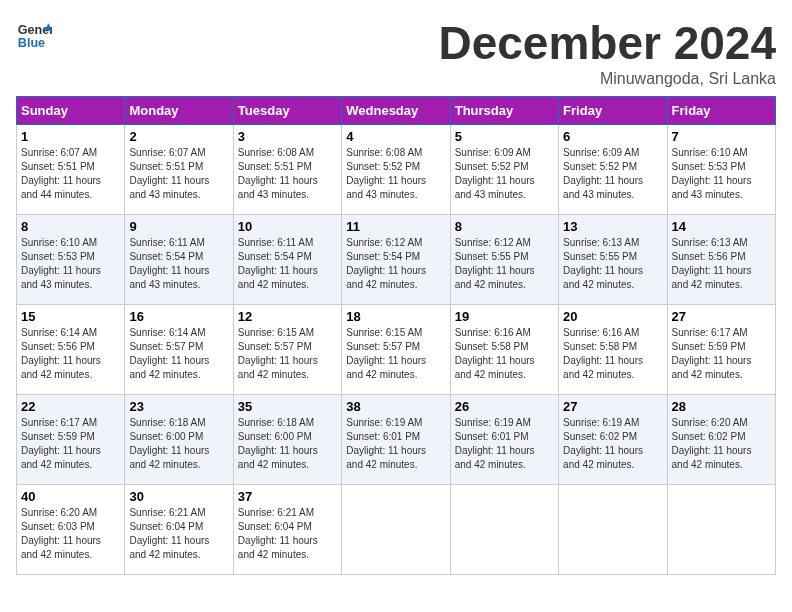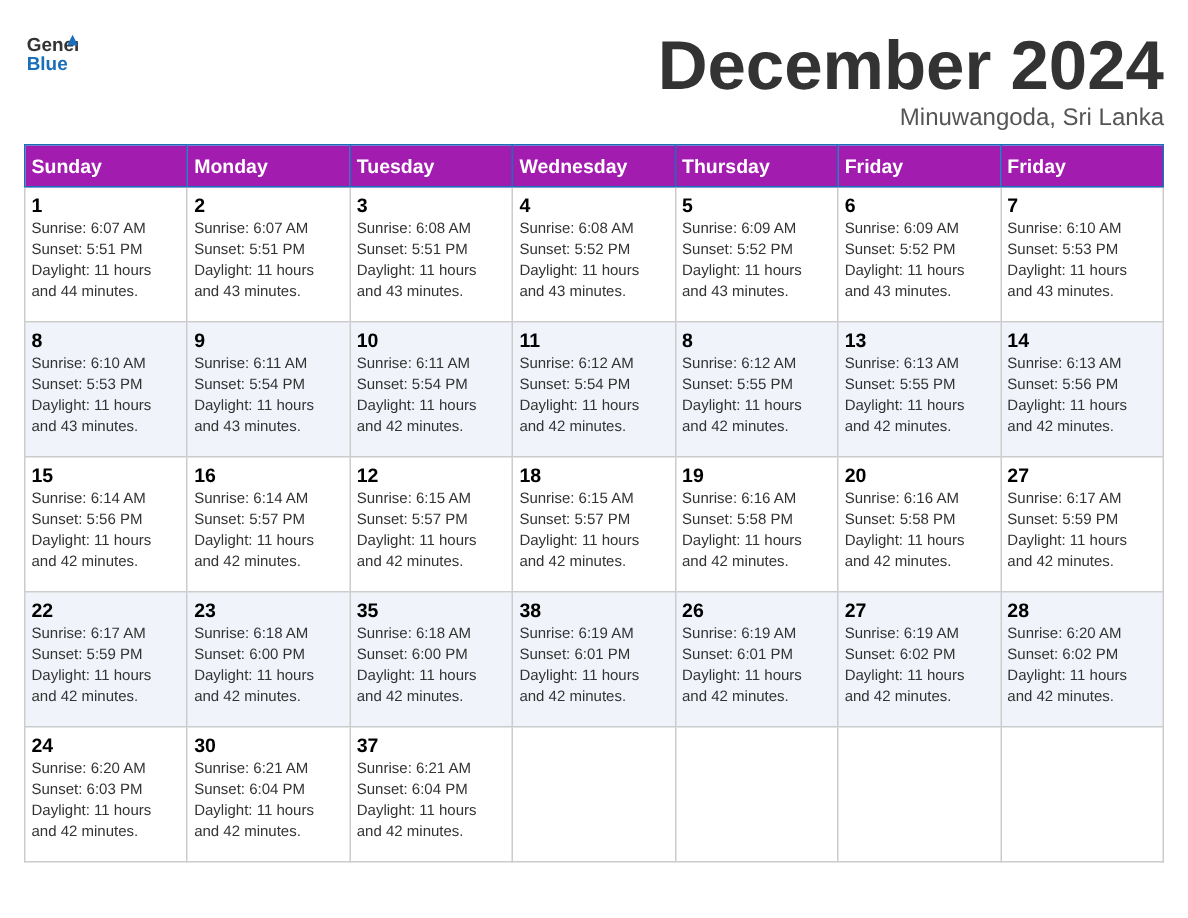--- a/index.html
+++ b/index.html
@@ -217,21 +217,21 @@
           <span class="day-num">27</span>
           <div class="day-info">Sunrise: 6:19 AM<br>Sunset: 6:02 PM<br>Daylight: 11 hours<br>and 42 minutes.</div>
         </td>
         <td>
           <span class="day-num">28</span>
           <div class="day-info">Sunrise: 6:20 AM<br>Sunset: 6:02 PM<br>Daylight: 11 hours<br>and 42 minutes.</div>
         </td>
       </tr>
       <tr>
         <td>
-          <span class="day-num">24</span>
+          <span class="day-num">40</span>
           <div class="day-info">Sunrise: 6:20 AM<br>Sunset: 6:03 PM<br>Daylight: 11 hours<br>and 42 minutes.</div>
         </td>
         <td>
           <span class="day-num">30</span>
           <div class="day-info">Sunrise: 6:21 AM<br>Sunset: 6:04 PM<br>Daylight: 11 hours<br>and 42 minutes.</div>
         </td>
         <td>
           <span class="day-num">37</span>
           <div class="day-info">Sunrise: 6:21 AM<br>Sunset: 6:04 PM<br>Daylight: 11 hours<br>and 42 minutes.</div>
         </td>

